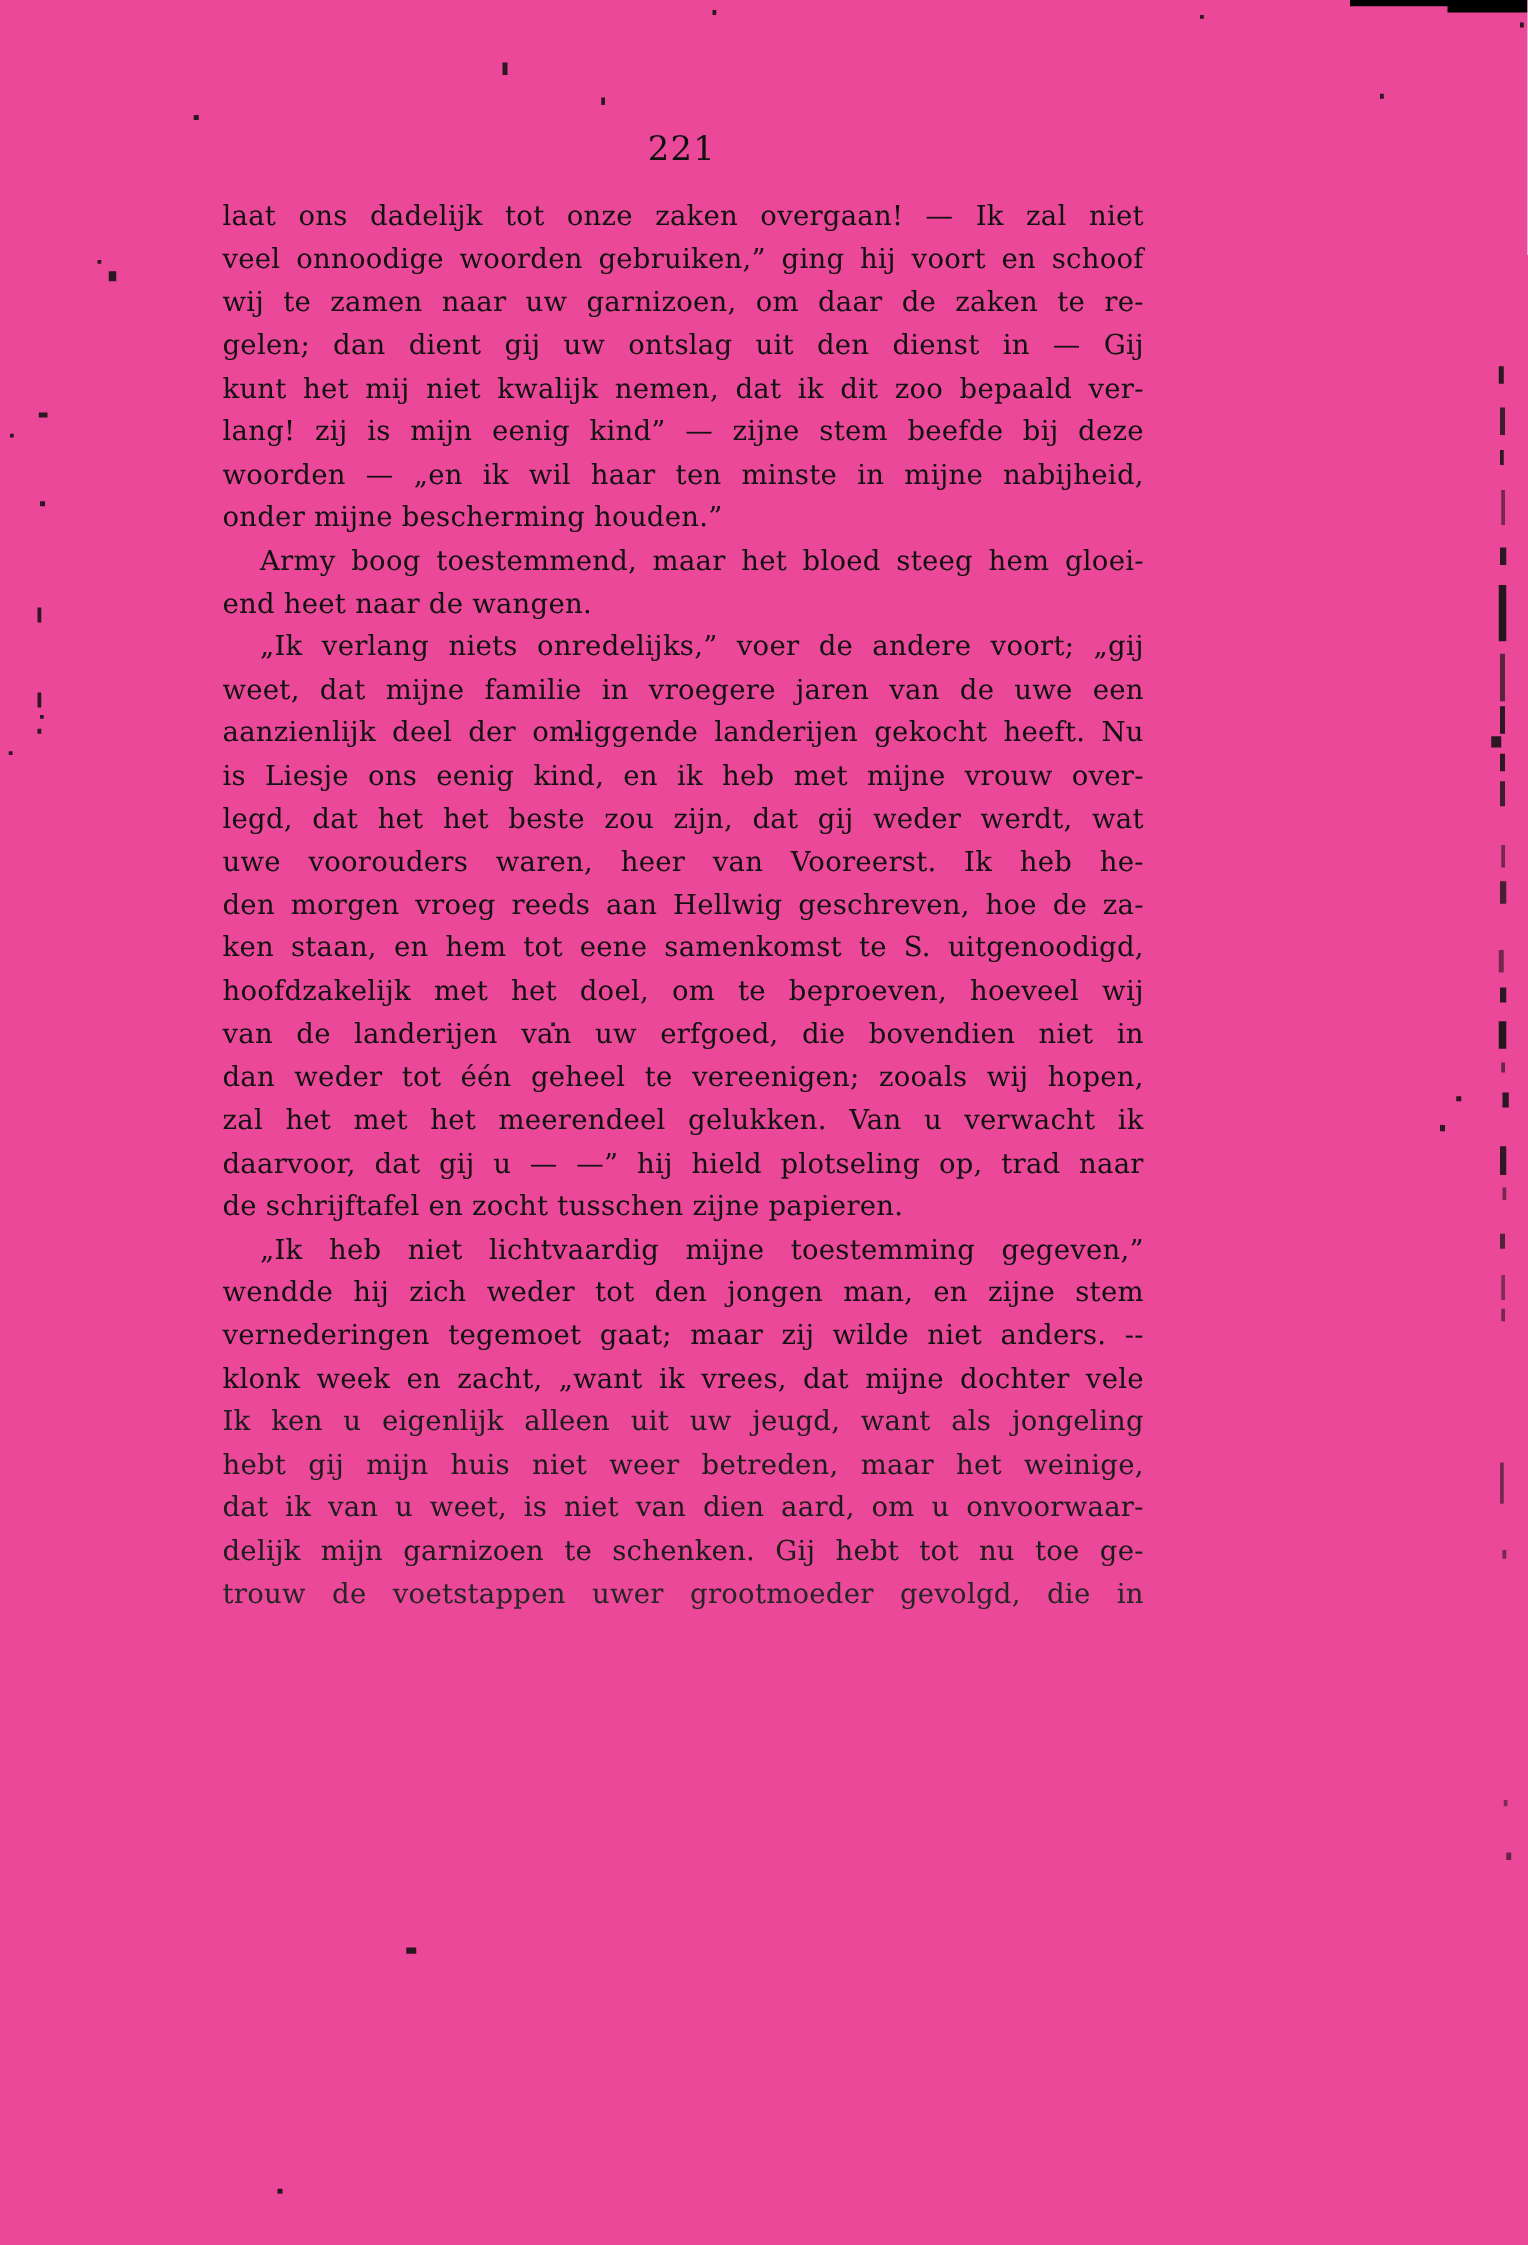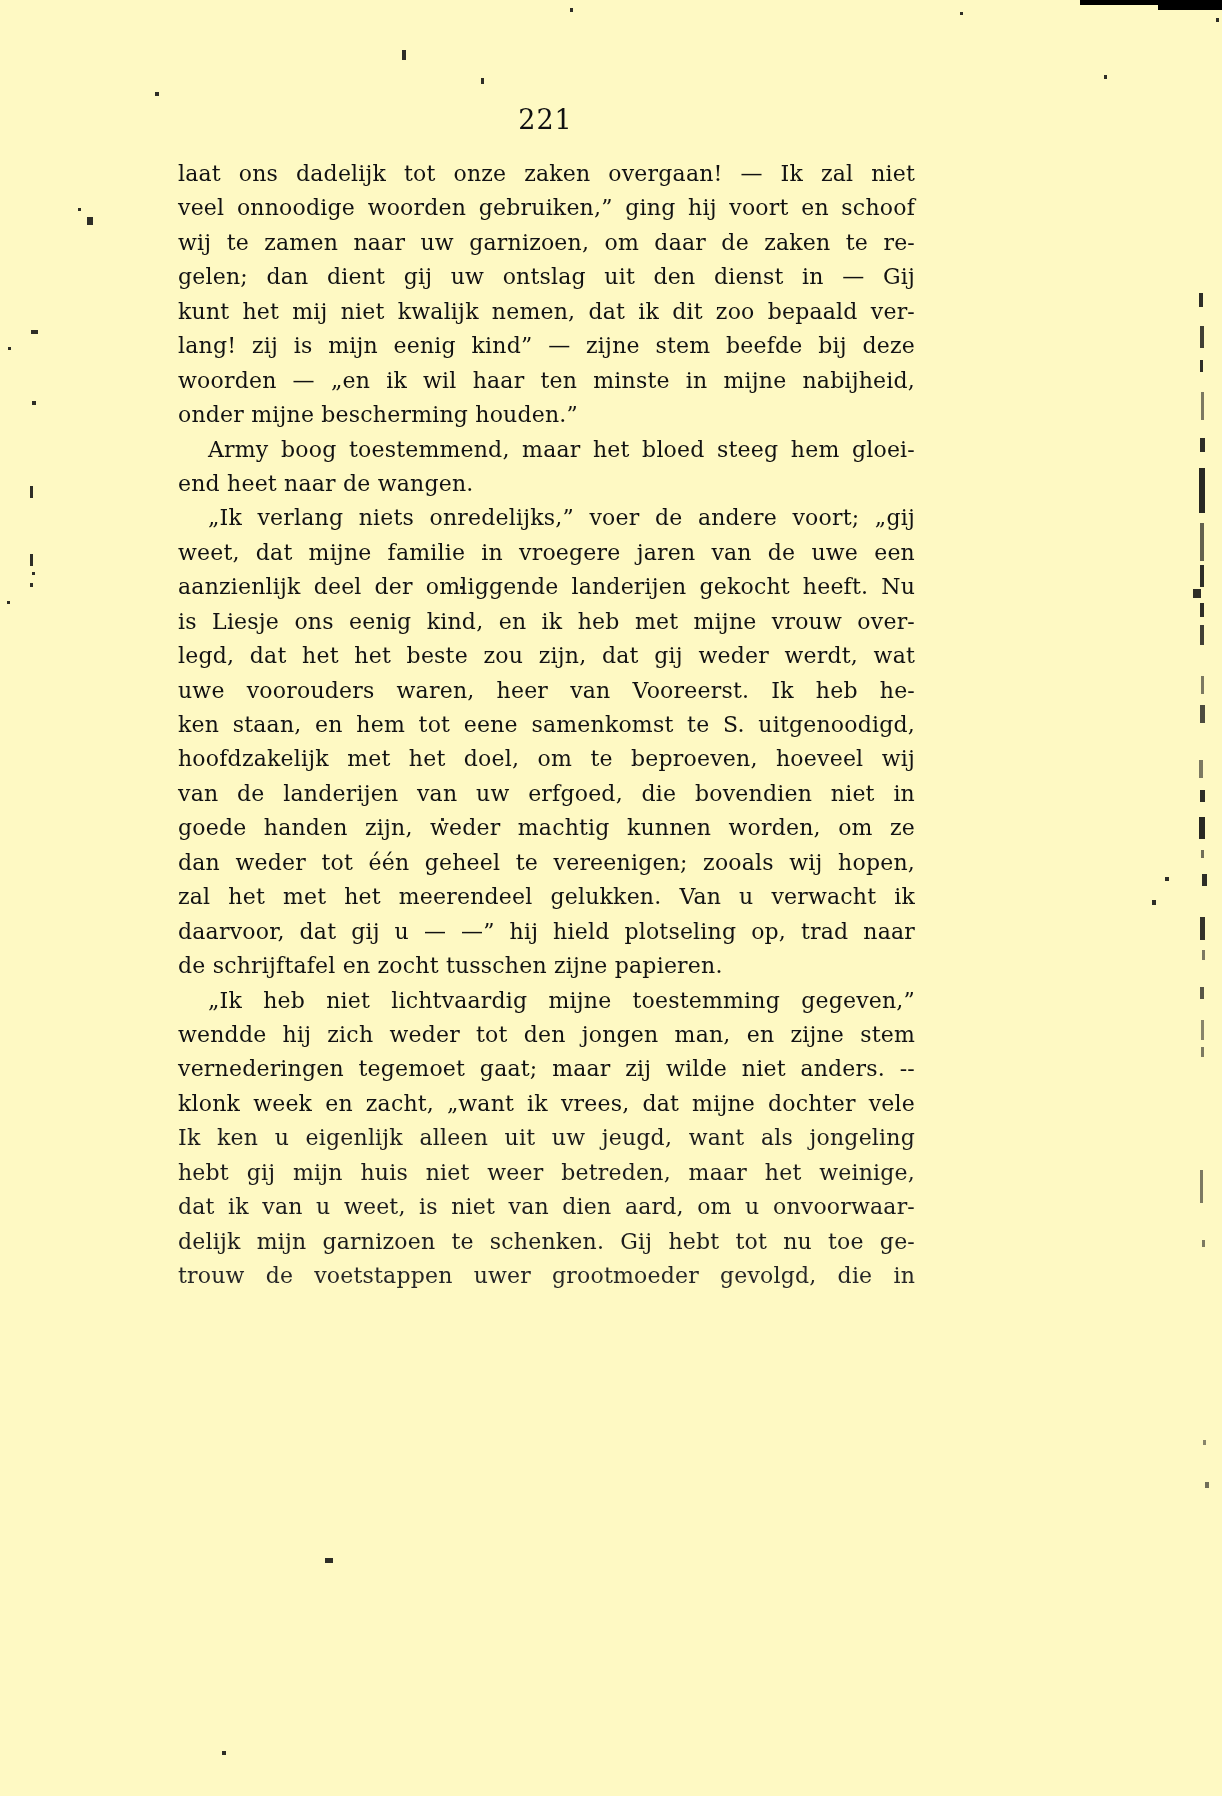--- a/index.html
+++ b/index.html
@@ -11,21 +11,21 @@
     width: 1222px;
     height: 1796px;
     position: relative;
     overflow: hidden;
     font-family: "DejaVu Serif", "Liberation Serif", serif;
     color: #101010;
   }
   .scan-page {
     position: absolute;
     inset: 0;
-    background: #fef9c3;
+    background: #ec4899;
   }
   .page-number {
     position: absolute;
     top: 104px;
     left: 178px;
     width: 735px;
     text-align: center;
     font-size: 27px;
     letter-spacing: 1px;
     color: #101010;
@@ -84,24 +84,24 @@
       <div class="line">woorden — „en ik wil haar ten minste in mijne nabijheid,</div>
       <div class="line noj">onder mijne bescherming houden.”</div>
       <div class="line ind">Army boog toestemmend, maar het bloed steeg hem gloei-</div>
       <div class="line noj">end heet naar de wangen.</div>
       <div class="line ind">„Ik verlang niets onredelijks,” voer de andere voort; „gij</div>
       <div class="line">weet, dat mijne familie in vroegere jaren van de uwe een</div>
       <div class="line">aanzienlijk deel der omliggende landerijen gekocht heeft. Nu</div>
       <div class="line">is Liesje ons eenig kind, en ik heb met mijne vrouw over-</div>
       <div class="line">legd, dat het het beste zou zijn, dat gij weder werdt, wat</div>
       <div class="line">uwe voorouders waren, heer van Vooreerst. Ik heb he-</div>
+      <div class="line">den morgen vroeg reeds aan Hellwig geschreven, hoe de za-</div>
       <div class="line">ken staan, en hem tot eene samenkomst te S. uitgenoodigd,</div>
       <div class="line">hoofdzakelijk met het doel, om te beproeven, hoeveel wij</div>
       <div class="line">van de landerijen van uw erfgoed, die bovendien niet in</div>
-      <div class="line">goede handen zijn, weder machtig kunnen worden, om ze</div>
       <div class="line">dan weder tot één geheel te vereenigen; zooals wij hopen,</div>
       <div class="line">zal het met het meerendeel gelukken. Van u verwacht ik</div>
       <div class="line">daarvoor, dat gij u — —” hij hield plotseling op, trad naar</div>
       <div class="line noj">de schrijftafel en zocht tusschen zijne papieren.</div>
       <div class="line ind">„Ik heb niet lichtvaardig mijne toestemming gegeven,”</div>
       <div class="line">wendde hij zich weder tot den jongen man, en zijne stem</div>
       <div class="line">vernederingen tegemoet gaat; maar zij wilde niet anders. --</div>
       <div class="line">klonk week en zacht, „want ik vrees, dat mijne dochter vele</div>
       <div class="line">Ik ken u eigenlijk alleen uit uw jeugd, want als jongeling</div>
       <div class="line">hebt gij mijn huis niet weer betreden, maar het weinige,</div>

